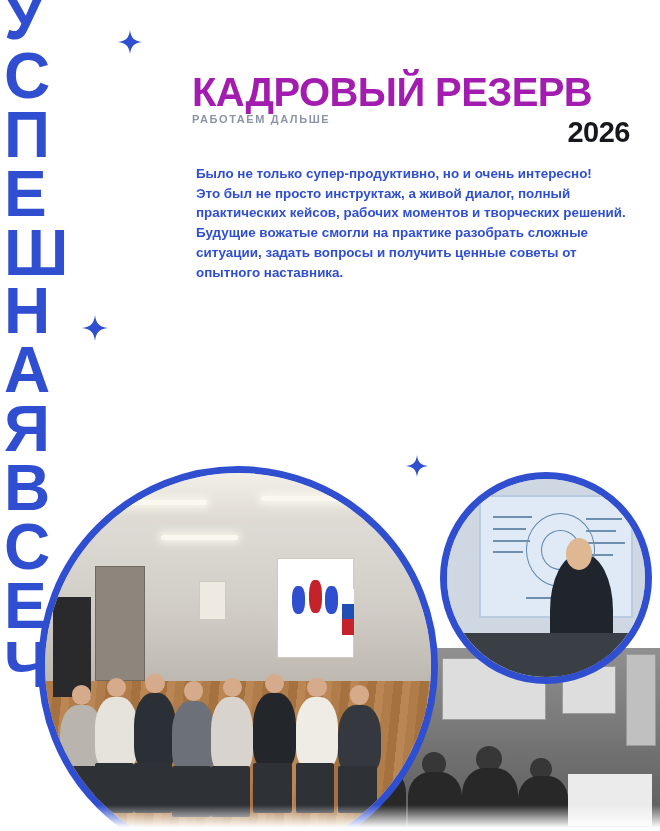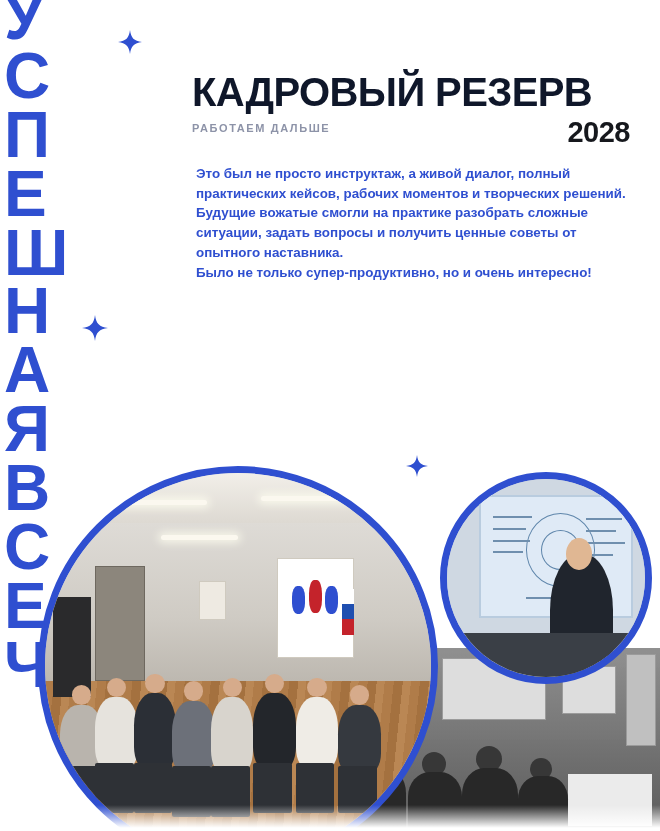--- a/index.html
+++ b/index.html
@@ -60,27 +60,26 @@
   .headline {
     position: absolute;
     left: 192px;
     top: 72px;
     width: 438px;
     z-index: 7;
   }
   .headline h1 {
     font-size: 40px;
     font-weight: 700;
-    color: #0f172a;
+    color: #a21caf;
     letter-spacing: -0.6px;
     line-height: 1.02;
     white-space: nowrap;
   }
   .headline .sub {
-    margin-top: 9px;
     font-size: 11px;
     font-weight: 700;
     letter-spacing: 1.6px;
     color: #8d93a8;
     text-transform: uppercase;
   }
   .headline .year {
     position: absolute;
     right: 0;
     top: 44px;
@@ -247,26 +246,26 @@
   </div>
   <div class="sparkle" style="left:406px;top:455px;">
     <svg width="22" height="22" viewBox="0 0 24 24">
         <path d="M12 0 C13 8 16 11 24 12 C16 13 13 16 12 24 C11 16 8 13 0 12 C8 11 11 8 12 0 Z" fill="#2f4fd0"></path>
       </svg>
   </div>
 
   <div class="headline">
     <h1>КАДРОВЫЙ РЕЗЕРВ</h1>
     <div class="sub">РАБОТАЕМ ДАЛЬШЕ</div>
-    <div class="year">2028</div>
+    <div class="year">2026</div>
   </div>
 
   <div class="body-copy">
+    <p>Было не только супер-продуктивно, но и очень интересно!</p>
     <p>Это был не просто инструктаж, а живой диалог, полный практических кейсов, рабочих моментов и творческих решений. Будущие вожатые смогли на практике разобрать сложные ситуации, задать вопросы и получить ценные советы от опытного наставника.</p>
-    <p>Было не только супер-продуктивно, но и очень интересно!</p>
   </div>
 
   <div class="photos">
 
     <div class="photo-bottom bw">
       <div class="scene">
         <div class="bw-wall"></div>
         <div class="bw-panel" style="left:10px;top:14px;width:86px;height:54px;"></div>
         <div class="bw-panel" style="left:112px;top:10px;width:104px;height:62px;"></div>
         <div class="bw-panel" style="left:232px;top:18px;width:54px;height:48px;"></div>

